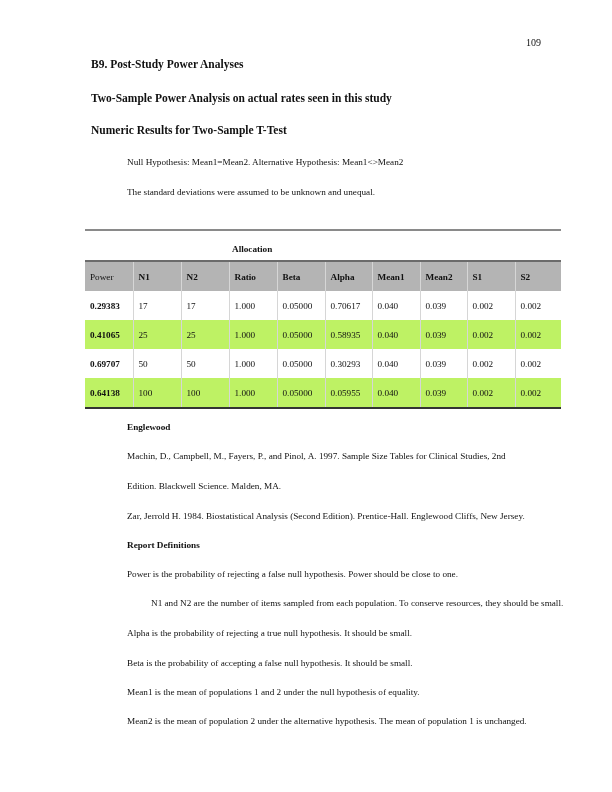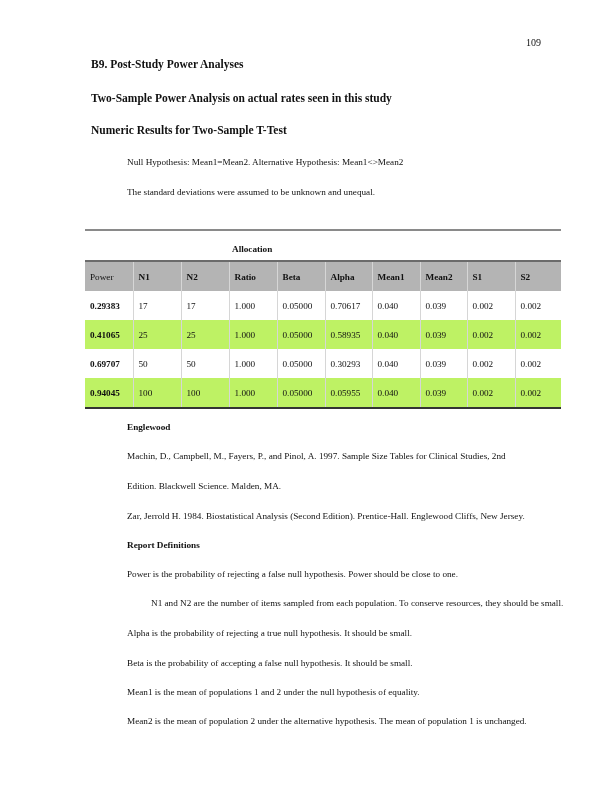--- a/index.html
+++ b/index.html
@@ -115,21 +115,21 @@
       <td>50</td>
       <td>1.000</td>
       <td>0.05000</td>
       <td>0.30293</td>
       <td>0.040</td>
       <td>0.039</td>
       <td>0.002</td>
       <td>0.002</td>
     </tr>
     <tr class="shade">
-      <td class="power">0.94045</td>
+      <td class="power">0.64138</td>
       <td>100</td>
       <td>100</td>
       <td>1.000</td>
       <td>0.05000</td>
       <td>0.05955</td>
       <td>0.040</td>
       <td>0.039</td>
       <td>0.002</td>
       <td>0.002</td>
     </tr>

